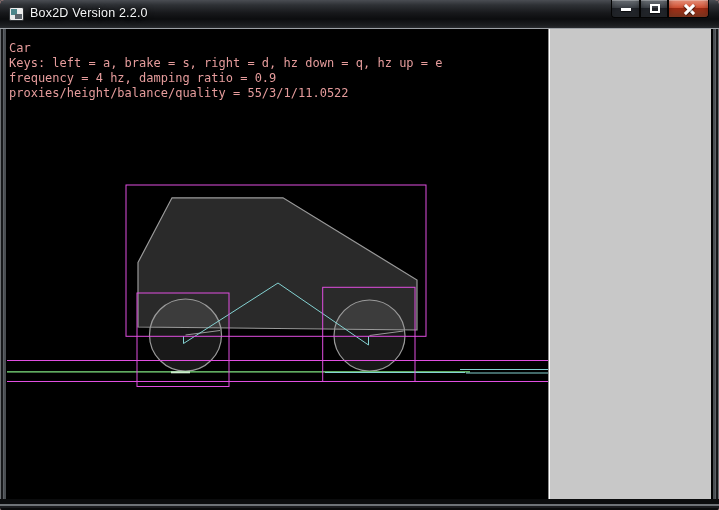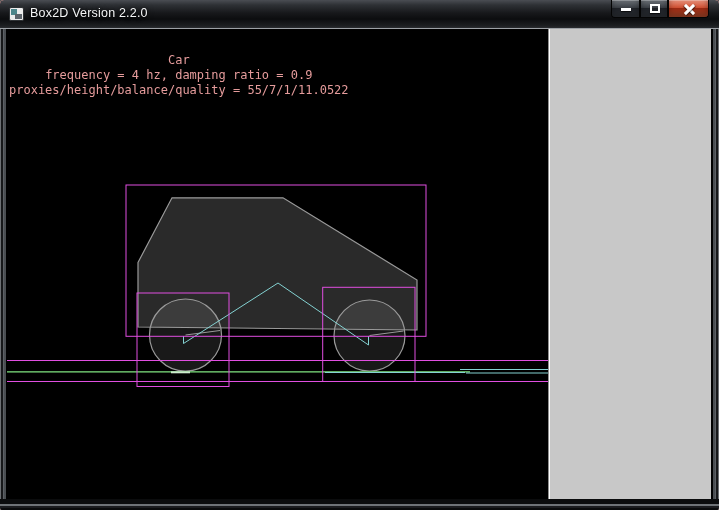--- a/index.html
+++ b/index.html
@@ -48,21 +48,21 @@
   #frame-left{ position:absolute; left:0; top:29px; width:7px; height:481px;
     background:linear-gradient(90deg,#6d7074 0 1px,#17181a 1px 3px,#5d6166 3px 4px,#4a4e52 4px 6px,#000 6px 7px); }
   #frame-right{ position:absolute; left:711px; top:29px; width:8px; height:481px;
     background:linear-gradient(270deg,#6d7074 0 1px,#17181a 1px 3px,#5d6166 3px 4px,#4a4e52 4px 6px,#000 6px 8px); }
   #frame-bottom{ position:absolute; left:0; top:499px; width:719px; height:11px;
     background:linear-gradient(180deg,#0b0c0d 0 5px,#6f7377 5px 7px,#1b1c1f 7px 9px,#0a0b0c 9px 11px);
     border-radius:0 0 2px 2px; }
 
   
   #canvas{ position:absolute; left:7px; top:29px; width:541px; height:470px; background:#000; overflow:hidden; }
-  #hud{ position:absolute; left:2px; top:24px;text-align:center; }
+  #hud{ position:absolute; left:2px; top:12px; }
   .hud-line{ height:15px; line-height:15px; font-family:"DejaVu Sans Mono", monospace;
     font-size:12px; color:var(--c-text); white-space:pre; }
   #scene{ position:absolute; left:0; top:1px; }
   .aabb{ fill:none; stroke:var(--c-aabb); stroke-width:1; }
   .body-fill{ fill:var(--c-outline); fill-opacity:.27; stroke:var(--c-outline); stroke-width:1.2; }
   .wheel-fill{ fill:var(--c-outline); fill-opacity:.16; stroke:var(--c-outline); stroke-width:1.2; }
   .joint{ stroke:var(--c-joint); stroke-width:1; fill:none; }
   .static{ stroke:var(--c-static); stroke-width:1.2; }
   .contact{ stroke:var(--c-contact); stroke-width:2; }
 
@@ -90,22 +90,23 @@
     <div class="winbtn" id="btn-close">
       <span class="glyph-x r1"></span>
       <span class="glyph-x r2"></span>
     </div>
   </div>
   <div id="edge-top-light"></div>
 
   <div id="canvas">
     <div id="hud">
         <div class="hud-line">Car</div>
+        <div class="hud-line">Keys: left = a, brake = s, right = d, hz down = q, hz up = e</div>
         <div class="hud-line">frequency = 4 hz, damping ratio = 0.9</div>
-        <div class="hud-line">proxies/height/balance/quality = 55/7/1/11.0522</div>
+        <div class="hud-line">proxies/height/balance/quality = 55/3/1/11.0522</div>
       </div>
     <svg id="scene" width="541" height="469" viewBox="0 0 541 469">
 
       <polygon class="body-fill" points="131,232.5 165,167.8 276,167.8 410,250 410,300 131,297"></polygon>
 
       <circle class="wheel-fill" cx="178.5" cy="305" r="36"></circle>
       <circle class="wheel-fill" cx="362.5" cy="305.5" r="35.5"></circle>
       <line x1="178.5" y1="305" x2="213" y2="300.5" stroke="#9a9a9a" stroke-width="1"></line>
       <line x1="362.5" y1="305.5" x2="396.5" y2="301" stroke="#9a9a9a" stroke-width="1"></line>
 

